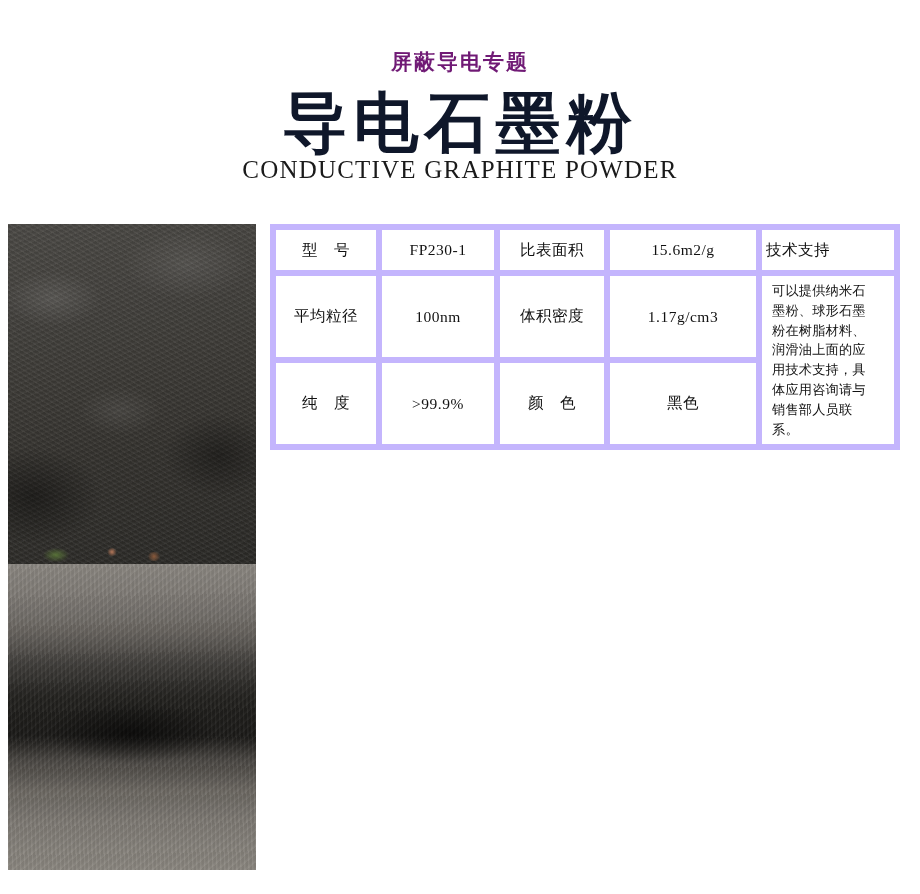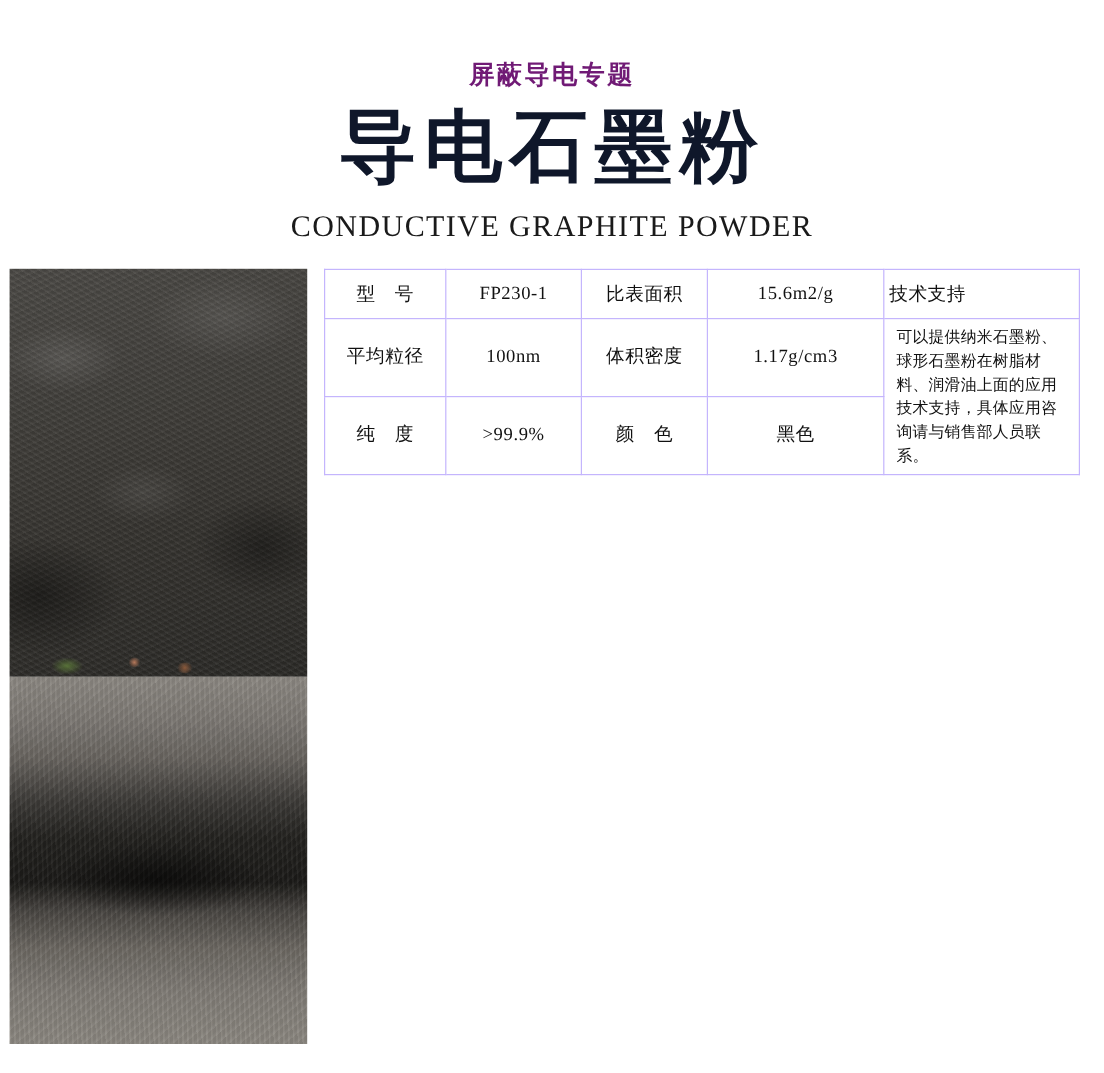--- a/index.html
+++ b/index.html
@@ -33,21 +33,21 @@
   .header-title {
     margin-top: 16px;
     font-family: "DejaVu Sans", "Liberation Sans", sans-serif;
     font-size: 65px;
     font-weight: bold;
     letter-spacing: 6px;
     color: #0f172a;
     line-height: 1.05;
   }
   .header-en {
-    margin-top: 20px;
+    margin-top: 0;
     font-family: "Liberation Serif", "DejaVu Serif", serif;
     font-size: 25px;
     letter-spacing: 1.2px;
     color: #1a1a1a;
     line-height: 1;
   }
 
   
   .content {
     position: absolute;
@@ -144,21 +144,21 @@
   }
 
   
   table.spec {
     border-collapse: collapse;
     width: 630px;
     table-layout: fixed;
     background: #fff;
   }
   table.spec td {
-    border: 1px solid #c4b5fd;
+    border: 6px solid #c4b5fd;
     font-size: 15.5px;
     color: #111;
     padding: 6px 4px;
     text-align: center;
     vertical-align: middle;
     height: 28px;
     letter-spacing: 0.5px;
   }
   table.spec td.label {
     width: 92px;

